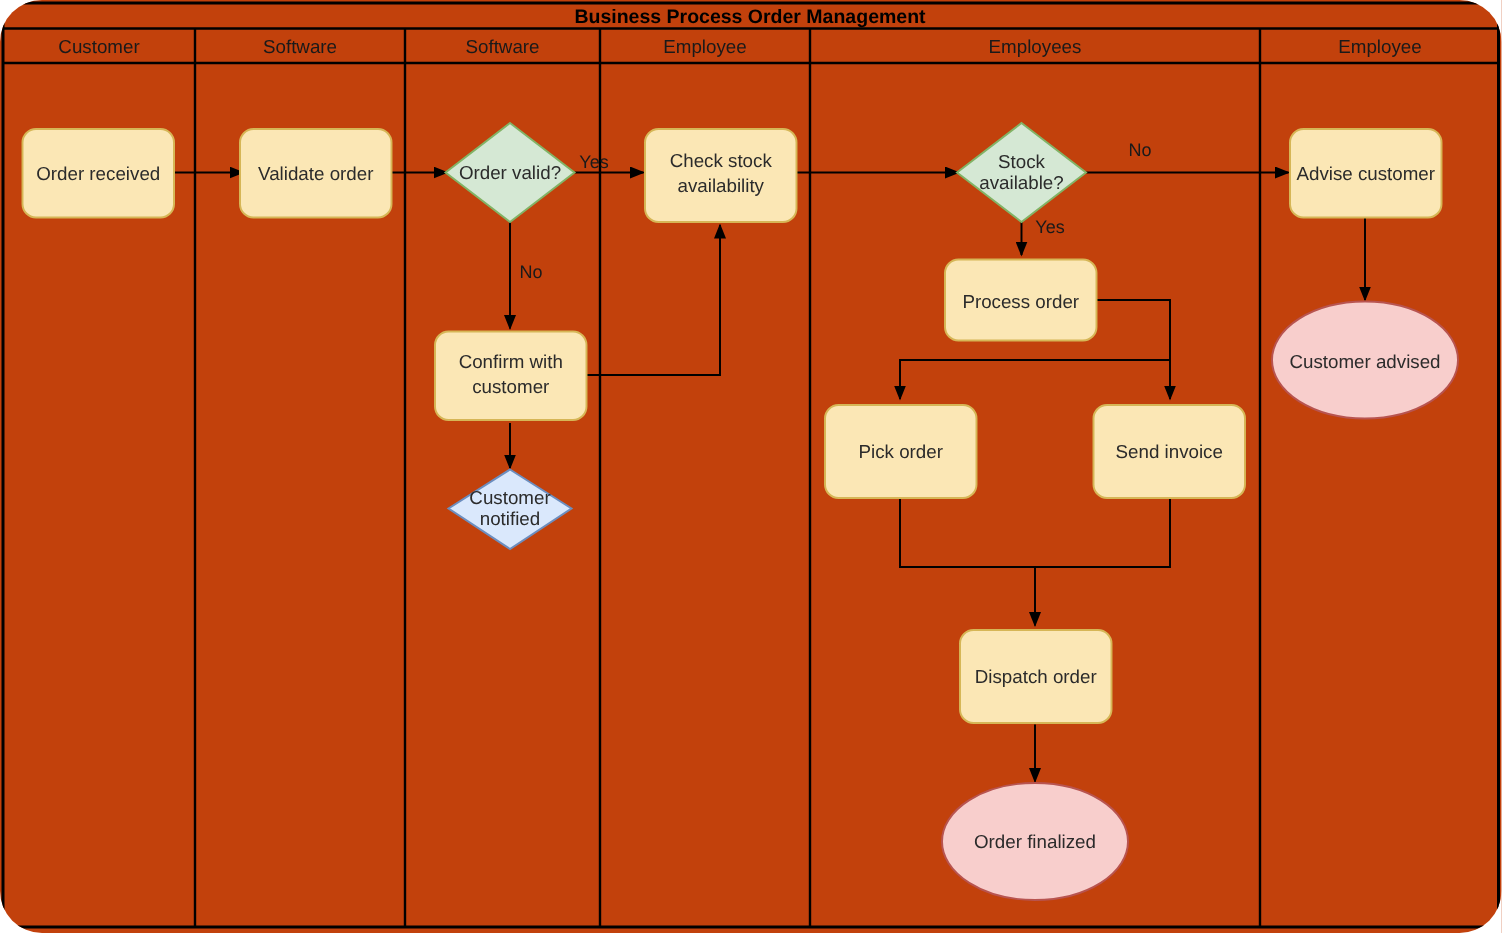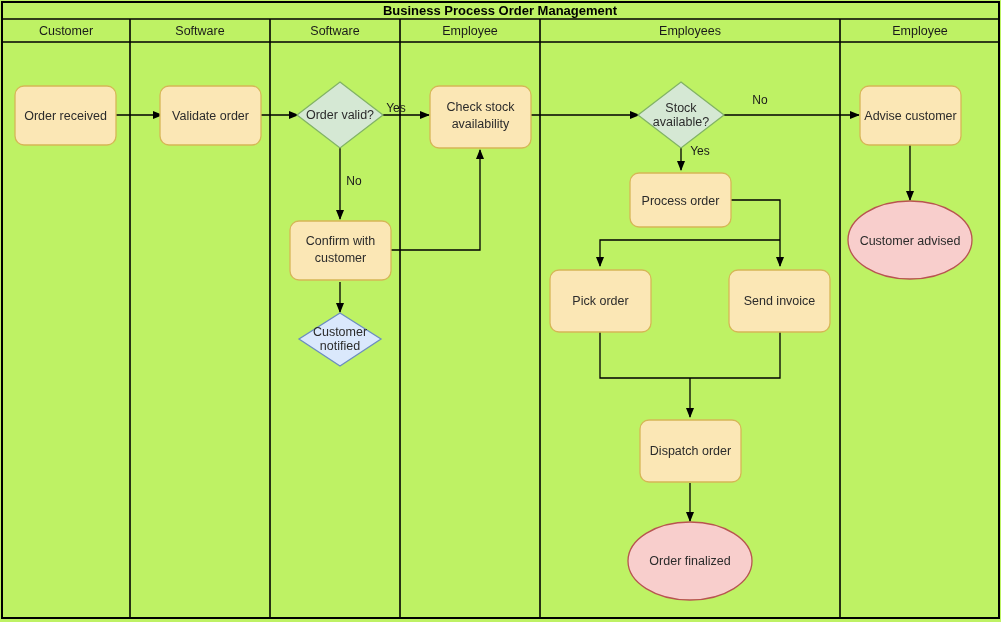--- a/index.html
+++ b/index.html
@@ -9,22 +9,23 @@
     background: #ffffff;
   }
   body {
     font-family: "Liberation Sans", sans-serif;
     -webkit-font-smoothing: antialiased;
   }
   #canvas {
     position: relative;
     width: 1001px;
     height: 622px;
-    background: #bef264;
+    background: #c2410c;
     overflow: hidden;
+    border-radius: 28px;
   }
   #diagram-svg {
     position: absolute;
     left: 0;
     top: 0;
     width: 1001px;
     height: 622px;
   }
   .lane-title-text {
     font-family: "Liberation Sans", sans-serif;

